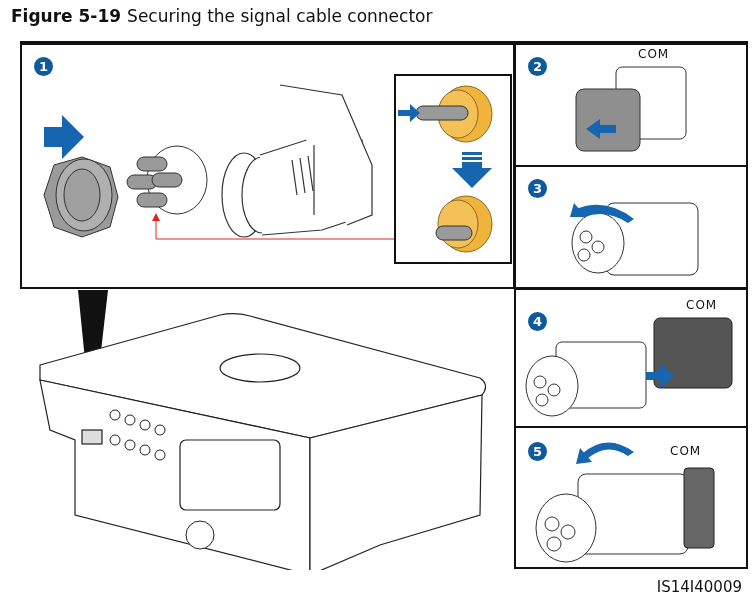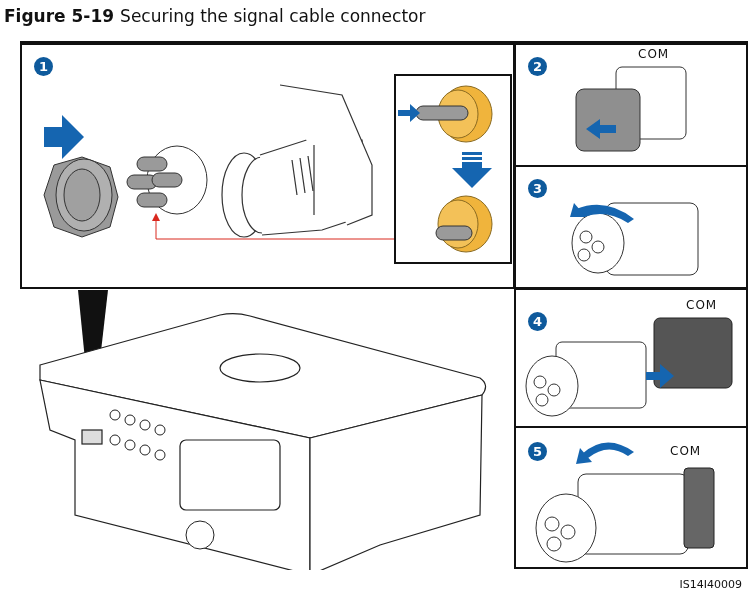--- a/index.html
+++ b/index.html
@@ -1,28 +1,28 @@
 <!DOCTYPE html>
 <html><head>
 <meta charset="utf-8">
 <style>
   html,body{margin:0;padding:0;background:#fff;}
   body{width:756px;height:596px;position:relative;overflow:hidden;font-family:"DejaVu Sans",sans-serif;color:#111;}
-  .caption{position:absolute;left:4px;top:6px;font-size:17px;white-space:nowrap;}
+  .caption{position:absolute;left:11px;top:6px;font-size:17px;white-space:nowrap;}
   .caption b{font-weight:bold;margin-right:6px;}
   .rule{position:absolute;left:20px;top:41px;width:728px;height:2px;background:#111;}
   .panel{position:absolute;border:2px solid #111;box-sizing:border-box;background:#fff;}
   #p1{left:20px;top:43px;width:495px;height:246px;}
   #p2{left:514px;top:43px;width:234px;height:124px;}
   #p3{left:514px;top:165px;width:234px;height:124px;}
   #p4{left:514px;top:288px;width:234px;height:140px;}
   #p5{left:514px;top:426px;width:234px;height:143px;}
   .badge{position:absolute;width:19px;height:19px;border-radius:50%;background:#0e5a9c;color:#fff;font-size:13px;font-weight:bold;line-height:19px;text-align:center;}
   .com{position:absolute;font-size:12px;letter-spacing:1px;}
-  .figid{position:absolute;right:14px;top:578px;font-size:11px;}
+  .figid{position:absolute;right:14px;top:578px;font-size:15px;}
   svg{position:absolute;left:0;top:0;}
   .inset{position:absolute;left:372px;top:29px;width:118px;height:190px;border:2px solid #111;box-sizing:border-box;}
 </style>
 </head>
 <body>
 
 <div class="caption">
   <b>Figure 5-19</b><span>Securing the signal cable connector</span>
 </div>
 <div class="rule"></div>

